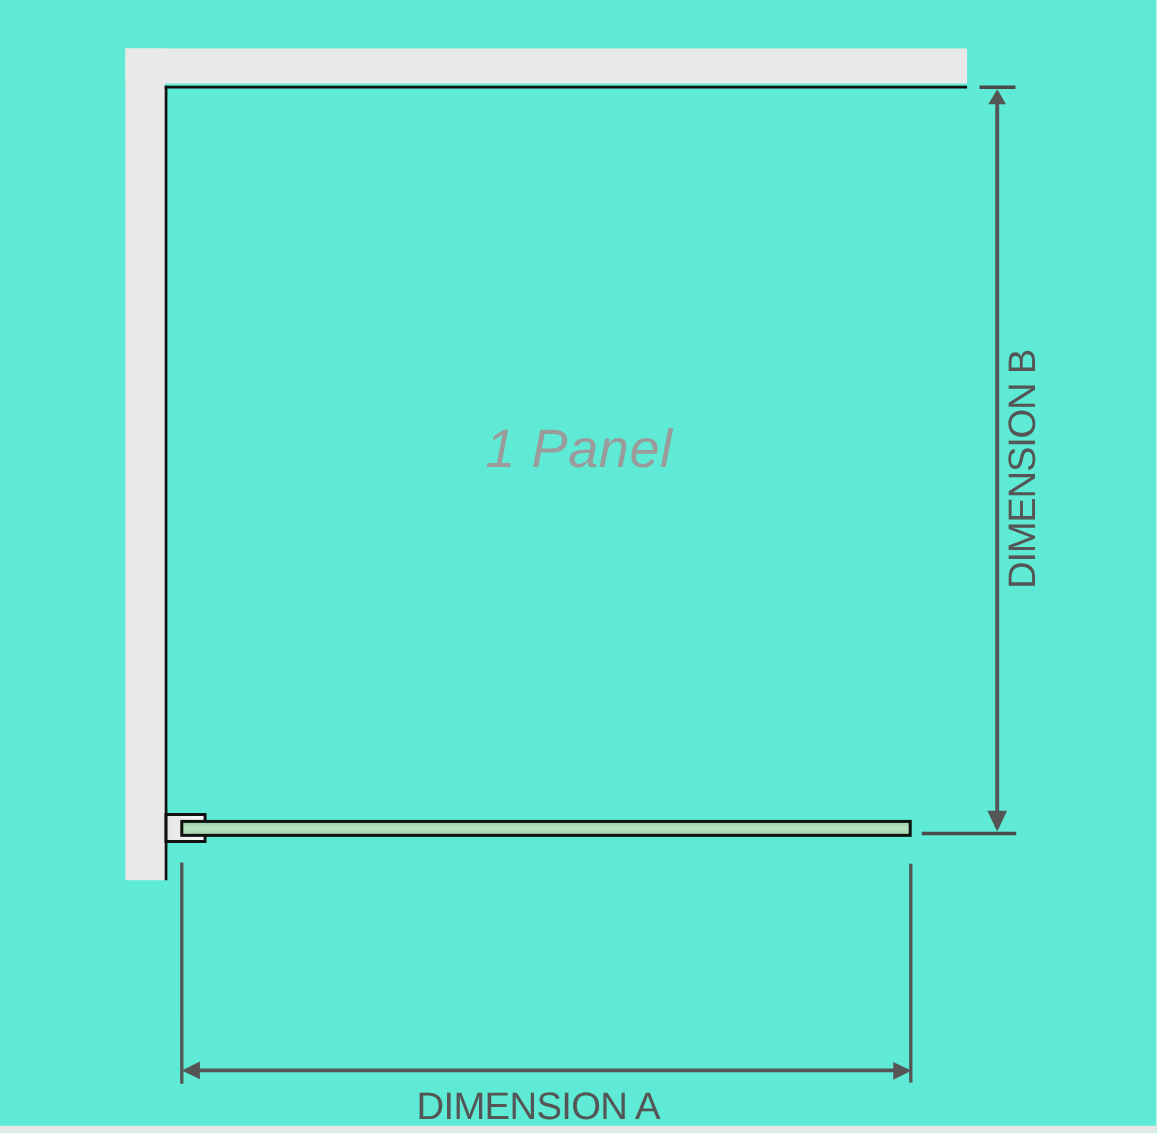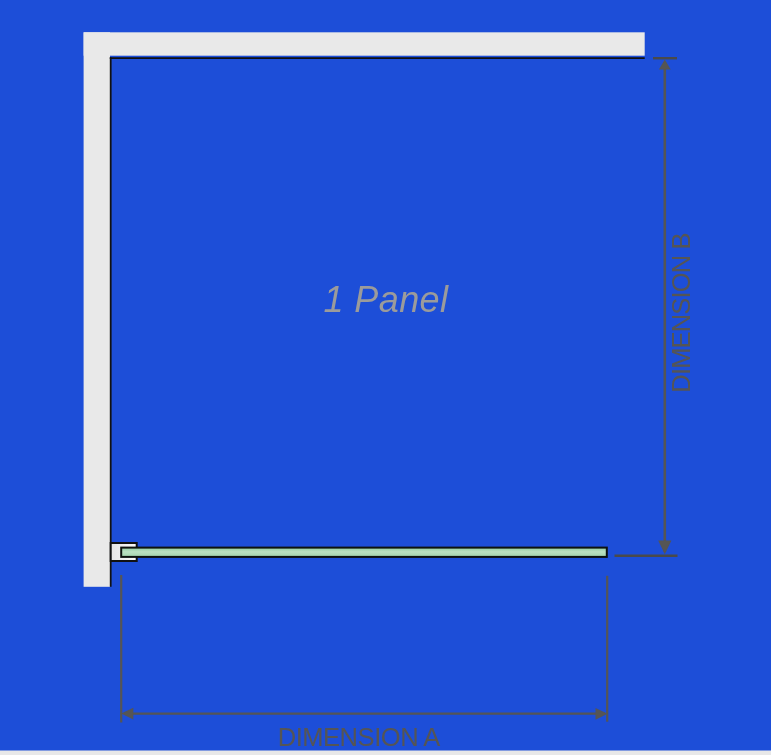--- a/index.html
+++ b/index.html
@@ -1,16 +1,16 @@
 <!DOCTYPE html>
 <html><head>
 <meta charset="utf-8">
 <style>
   html,body{margin:0;padding:0;background:#ffffff;}
-  #stage{position:relative;width:771px;height:755px;background:#1d4ed8;overflow:hidden;
+  #stage{position:relative;width:771px;height:755px;background:#5eead4;overflow:hidden;
          font-family:"Liberation Sans", sans-serif;}
   svg{position:absolute;left:0;top:0;}
 </style>
 </head>
 <body>
 <div id="stage">
 <svg width="771" height="755" viewBox="0 0 771 755">
   <defs>
     <linearGradient id="glassG" x1="0" y1="0" x2="0" y2="1">
       <stop offset="0" stop-color="#8fcc9f"></stop>

